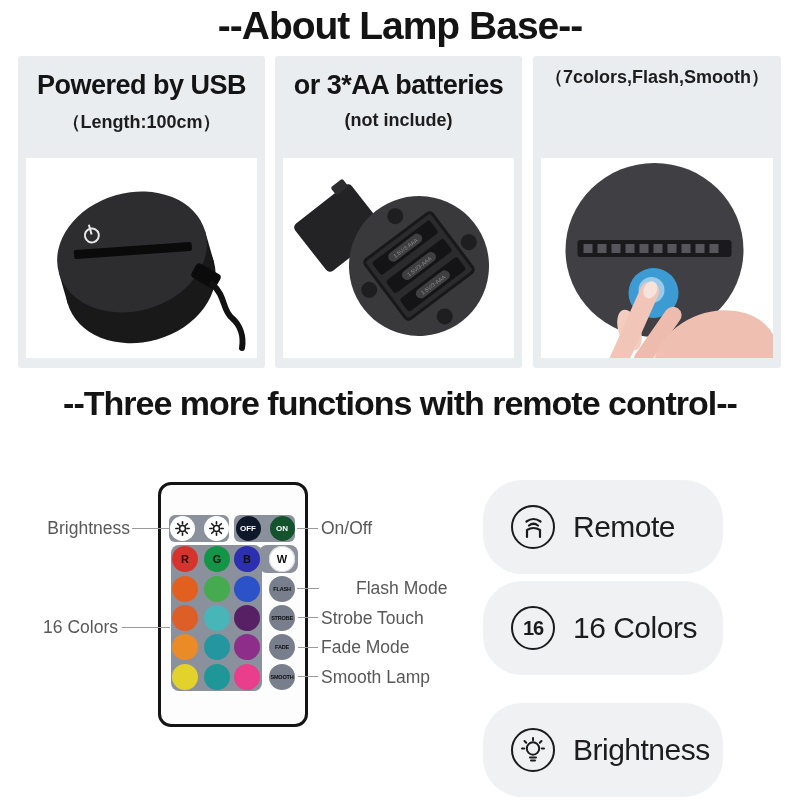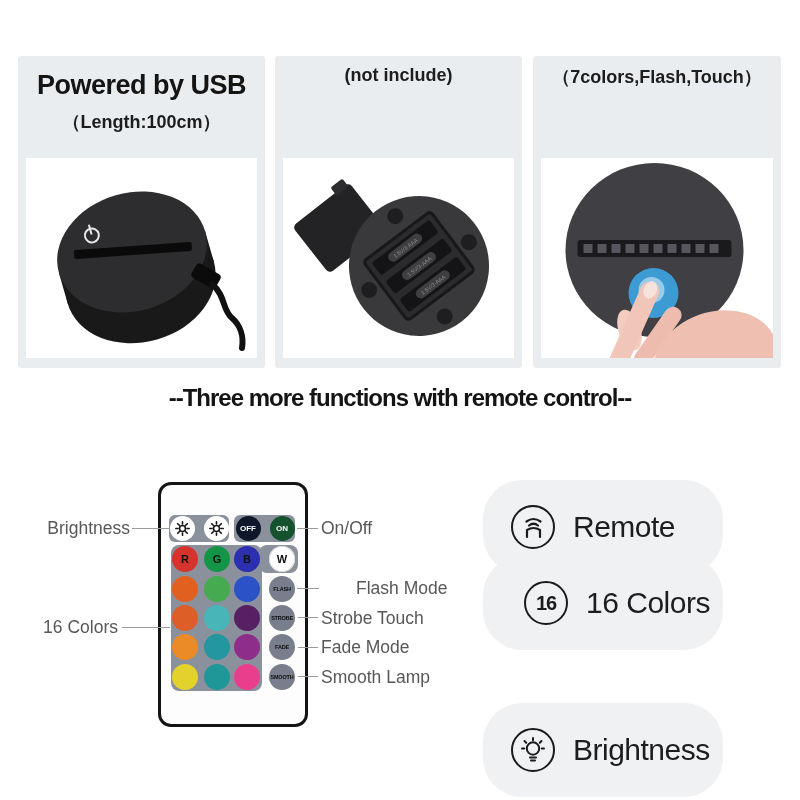--- a/index.html
+++ b/index.html
@@ -2,21 +2,21 @@
 <html><head>
 <meta charset="utf-8">
 <style>
   html,body{margin:0;padding:0;background:#fff;}
   .canvas{position:relative;width:800px;height:800px;background:#ffffff;overflow:hidden;
           font-family:"Liberation Sans", sans-serif;color:#161616;}
   
   .main-title{position:absolute;top:4px;left:0;width:800px;text-align:center;
     font-size:39px;font-weight:bold;letter-spacing:-1px;color:#141414;}
   .section2-title{position:absolute;top:384px;left:0;width:800px;text-align:center;
-    font-size:24px;font-weight:bold;letter-spacing:-1px;color:#141414;}
+    font-size:34px;font-weight:bold;letter-spacing:-1px;color:#141414;}
   
   .panel{position:absolute;top:56px;height:312px;background:#e9edf0;border-radius:3px;}
   .panel-1{left:18px;width:247px;}
   .panel-2{left:275px;width:247px;}
   .panel-3{left:533px;width:248px;}
   .panel h3{margin:14px 6px 0;text-align:center;font-size:27px;font-weight:bold;
     letter-spacing:-0.5px;color:#141414;}
   .panel .sub{margin:9px 2px 0;text-align:center;font-size:18px;font-weight:bold;color:#1d1d1d;}
   .photo{position:absolute;left:8px;right:8px;top:102px;height:200px;background:#ffffff;overflow:hidden;}
   .photo svg{display:block;width:100%;height:100%;}
@@ -47,20 +47,21 @@
   .badge .icon-ring{width:44px;height:44px;margin-left:28px;border:2.5px solid #1b1b1b;
     border-radius:50%;display:flex;align-items:center;justify-content:center;box-sizing:border-box;flex:0 0 auto;}
   .badge .blabel{margin-left:18px;font-size:30px;color:#1d1d1d;letter-spacing:-0.5px;}
   .icon16{font-size:20px;color:#1b1b1b;font-weight:bold;letter-spacing:-1px;}
 </style>
 </head>
 <body>
 
 <div class="canvas">
 
+  <div class="main-title">--About Lamp Base--</div>
   <div class="section2-title">--Three more functions with remote control--</div>
 
   <div class="panel panel-1">
     <h3>Powered by USB</h3>
     <div class="sub">（Length:100cm）</div>
     <div class="photo">
       <svg viewBox="0 0 231 200">
         <g transform="translate(106,94) rotate(-16)">
           <ellipse cx="0" cy="32" rx="76" ry="59" fill="#19191a"></ellipse>
           <rect x="-76" y="0" width="152" height="32" fill="#19191a"></rect>
@@ -71,20 +72,21 @@
             <line x1="0" y1="-11" x2="0" y2="-1" stroke="#e9e9e9" stroke-width="2"></line>
           </g>
         </g>
         <rect x="166" y="110" width="28" height="16" rx="4" fill="#0b0b0c" transform="rotate(30 180 118)"></rect>
         <path d="M186,126 C200,138 196,152 206,160 C214,167 218,178 216,190" stroke="#111" stroke-width="6" fill="none" stroke-linecap="round"></path>
       </svg>
     </div>
   </div>
 
   <div class="panel panel-2">
+    <h3>or 3*AA batteries</h3>
     <div class="sub">(not include)</div>
     <div class="photo">
       <svg viewBox="0 0 231 200">
         <g transform="translate(56,70) rotate(-38)">
           <rect x="-36" y="-30" width="72" height="60" rx="5" fill="#232325"></rect>
           <rect x="18" y="-37" width="15" height="10" rx="2" fill="#2d2d2f"></rect>
         </g>
         <g transform="translate(136,108) rotate(18)">
           <circle r="70" fill="#39393c"></circle>
           <circle cx="-38" cy="-40" r="8" fill="#1e1e20"></circle>
@@ -102,21 +104,21 @@
             <text x="0" y="-20.5" font-size="5.5" fill="#8e8e92" text-anchor="middle" font-family="Liberation Sans, sans-serif">1.5V/3-AAA</text>
             <text x="0" y="2.5" font-size="5.5" fill="#8e8e92" text-anchor="middle" font-family="Liberation Sans, sans-serif">1.5V/3-AAA</text>
             <text x="0" y="25.5" font-size="5.5" fill="#8e8e92" text-anchor="middle" font-family="Liberation Sans, sans-serif">1.5V/3-AAA</text>
           </g>
         </g>
       </svg>
     </div>
   </div>
 
   <div class="panel panel-3">
-    <div class="sub">（7colors,Flash,Touch）</div>
+    <div class="sub">（7colors,Flash,Smooth）</div>
     <div class="photo">
       <svg viewBox="0 0 231 200">
         <ellipse cx="113" cy="92" rx="89" ry="87" fill="#3f3f44"></ellipse>
         <rect x="36" y="82" width="154" height="17" rx="3" fill="#1a1a1c"></rect>
         <g fill="#56565c">
           <rect x="42" y="86" width="9" height="9"></rect>
             <rect x="56" y="86" width="9" height="9"></rect>
           <rect x="70" y="86" width="9" height="9"></rect>
             <rect x="84" y="86" width="9" height="9"></rect>
           <rect x="98" y="86" width="9" height="9"></rect>
@@ -234,21 +236,21 @@
         <g stroke="#1b1b1b" stroke-width="2.2" fill="none" stroke-linecap="round">
           <path d="M7,16 V23 M7,16 Q13.5,12 20,16 M20,16 V23"></path>
           <path d="M9,11.5 Q13.5,8 18,11.5"></path>
           <path d="M6.5,7.5 Q13.5,2.5 20.5,7.5"></path>
         </g>
       </svg>
     </div>
     <div class="blabel">Remote</div>
   </div>
 
-  <div class="badge" style="top:556px;justify-content:center;">
+  <div class="badge" style="top:581px;">
     <div class="icon-ring">
       <span class="icon16">16</span>
     </div>
     <div class="blabel">16 Colors</div>
   </div>
 
   <div class="badge" style="top:703px;">
     <div class="icon-ring">
       <svg width="28" height="28" viewBox="0 0 28 28">
         <g stroke="#1b1b1b" stroke-width="2" fill="none" stroke-linecap="round">

